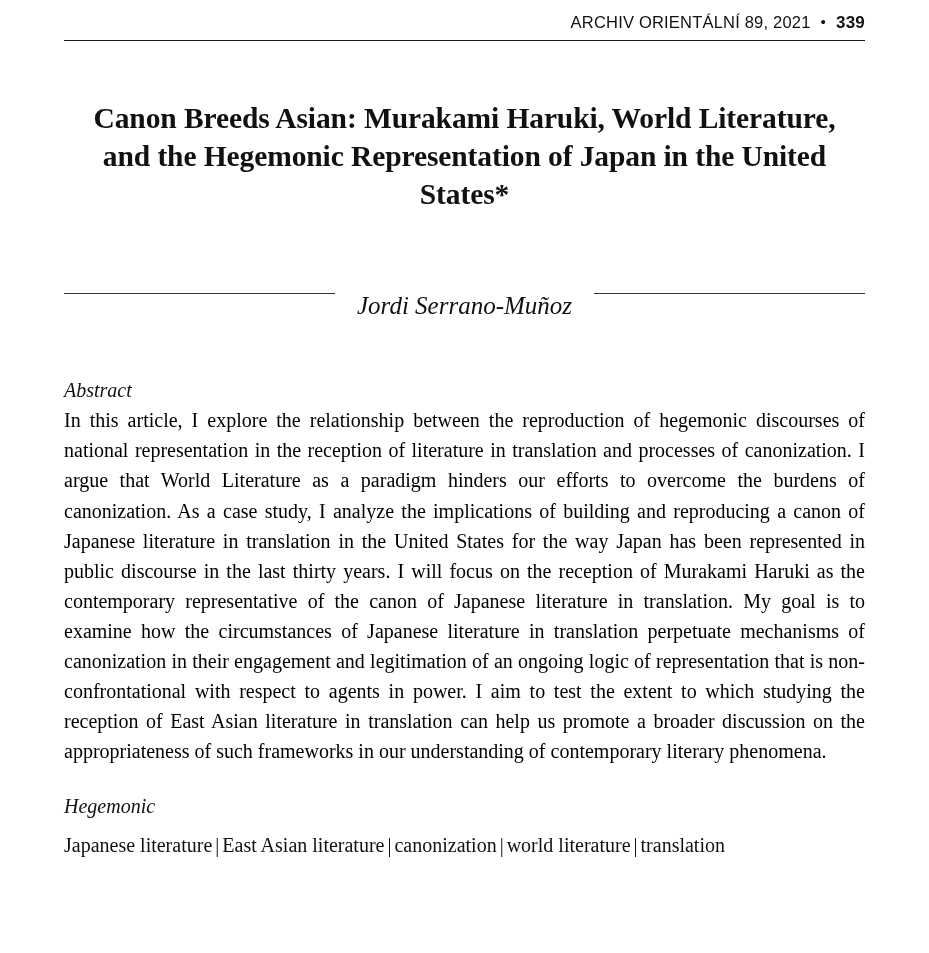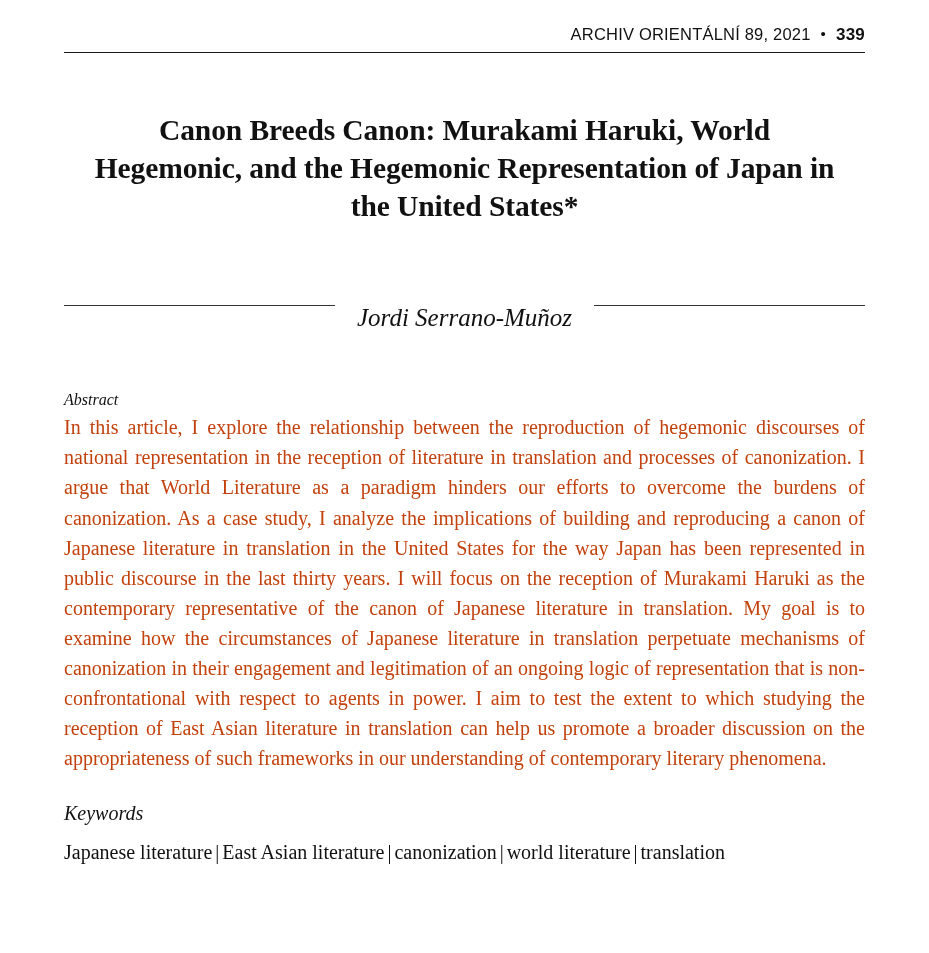--- a/index.html
+++ b/index.html
@@ -21,21 +21,21 @@
     box-sizing: border-box;
     padding: 0 64px;
   }
 
   
   .runhead {
     display: flex;
     align-items: baseline;
     justify-content: flex-end;
     gap: 10px;
-    padding-top: 25px;
+    padding-top: 13px;
     font-family: "Liberation Sans", sans-serif;
     font-size: 16.5px;
     letter-spacing: 0.2px;
     color: #111;
   }
   .runhead .journal {
     font-weight: 400;
   }
   .runhead .dot {
     font-size: 15px;
@@ -92,31 +92,31 @@
     font-style: italic;
     font-size: 25px;
     color: #111;
     white-space: nowrap;
     padding: 0 4px;
   }
 
   
   .section-label {
     font-style: italic;
-    font-size: 16px;
+    font-size: 20px;
     margin-top: 59px;
     color: #111;
   }
   .abstract {
     margin-top: 3px;
     font-size: 20px;
     line-height: 1.505;
     text-align: justify;
     text-justify: inter-word;
-    color: #c2410c;
+    color: #000000;
     hyphens: manual;
   }
 
   .keywords-label {
     font-style: italic;
     font-size: 20px;
     margin-top: 29px;
     color: #111;
   }
   .keywords {
@@ -135,27 +135,27 @@
 <div class="page">
 
   <div class="runhead">
     <span class="journal">ARCHIV ORIENTÁLNÍ 89, 2021</span>
     <span class="dot">•</span>
     <span class="folio">339</span>
   </div>
   <div class="rule"></div>
 
 
-  <h1 class="title">Canon Breeds Canon: Murakami Haruki, World Hegemonic, and the Hegemonic Representation of Japan in the United States*</h1>
+  <h1 class="title">Canon Breeds Asian: Murakami Haruki, World Literature, and the Hegemonic Representation of Japan in the United States*</h1>
 
   <div class="authorline">
     <span class="side"></span>
     <span class="author">Jordi Serrano-Muñoz</span>
     <span class="side"></span>
   </div>
 
   <div class="section-label">Abstract</div>
   <p class="abstract">In this article, I explore the relationship between the reproduction of hegemonic discourses of national representation in the reception of literature in translation and processes of canonization. I argue that World Literature as a paradigm hinders our efforts to overcome the burdens of canonization. As a case study, I analyze the implications of building and reproducing a canon of Japanese literature in translation in the United States for the way Japan has been represented in public discourse in the last thirty years. I will focus on the reception of Murakami Haruki as the contemporary representative of the canon of Japanese literature in translation. My goal is to examine how the circumstances of Japanese literature in translation perpetuate mechanisms of canonization in their engagement and legitimation of an ongoing logic of representation that is non-confrontational with respect to agents in power. I aim to test the extent to which studying the reception of East Asian literature in translation can help us promote a broader discussion on the appropriateness of such frameworks in our understanding of contemporary literary phenomena.</p>
 
-  <div class="keywords-label">Keywords</div>
+  <div class="keywords-label">Hegemonic</div>
   <div class="keywords"><span>Japanese literature</span><span class="sep">|</span><span>East Asian literature</span><span class="sep">|</span><span>canonization</span><span class="sep">|</span><span>world literature</span><span class="sep">|</span><span>translation</span></div>
 
 </div>
 
 </body></html>

